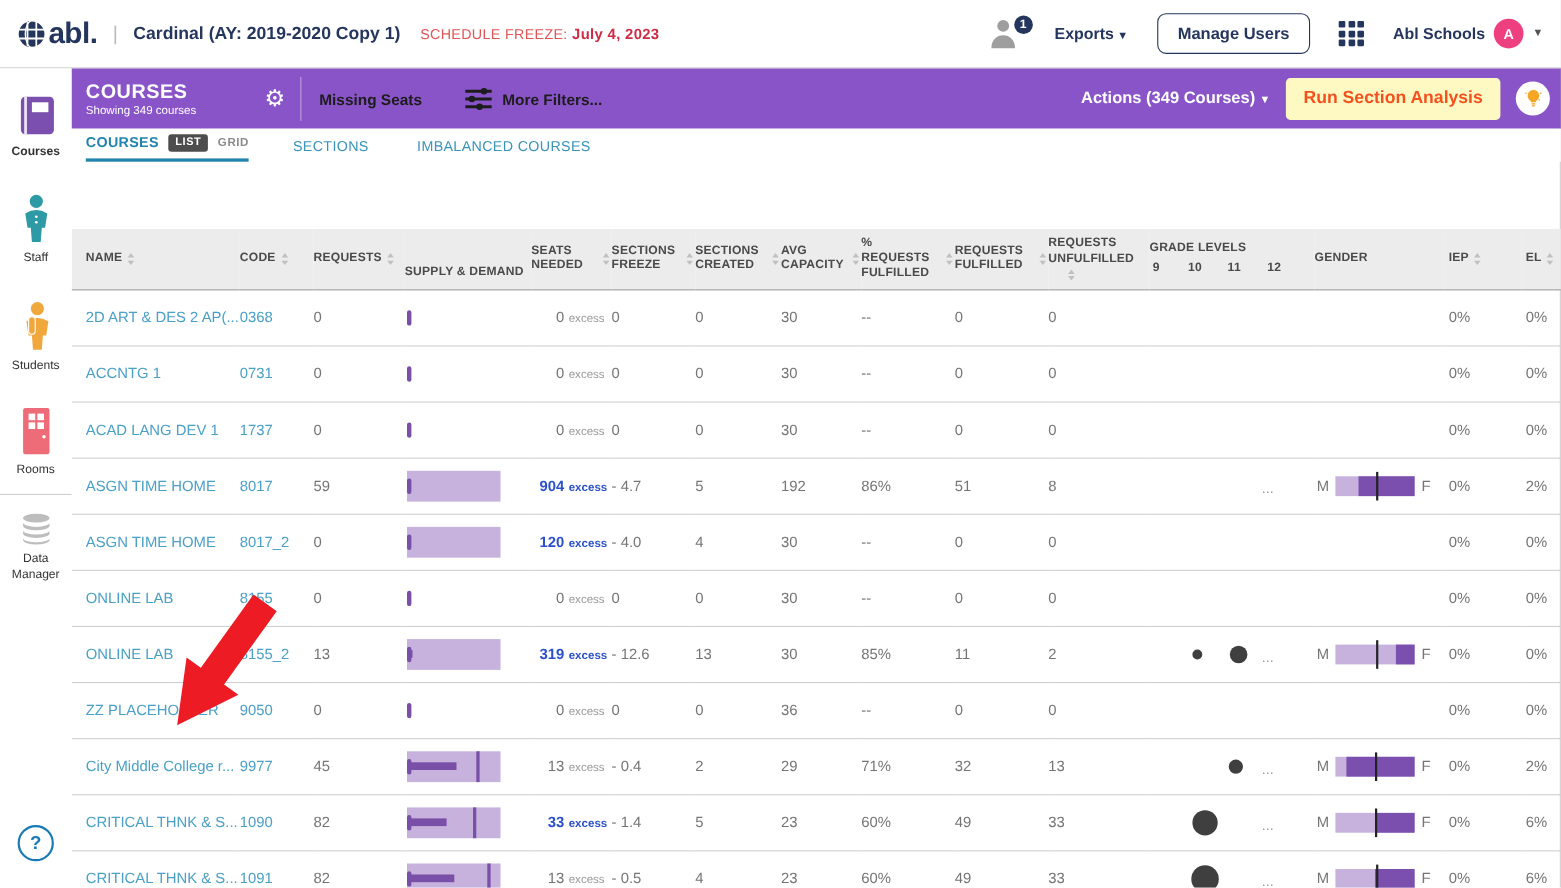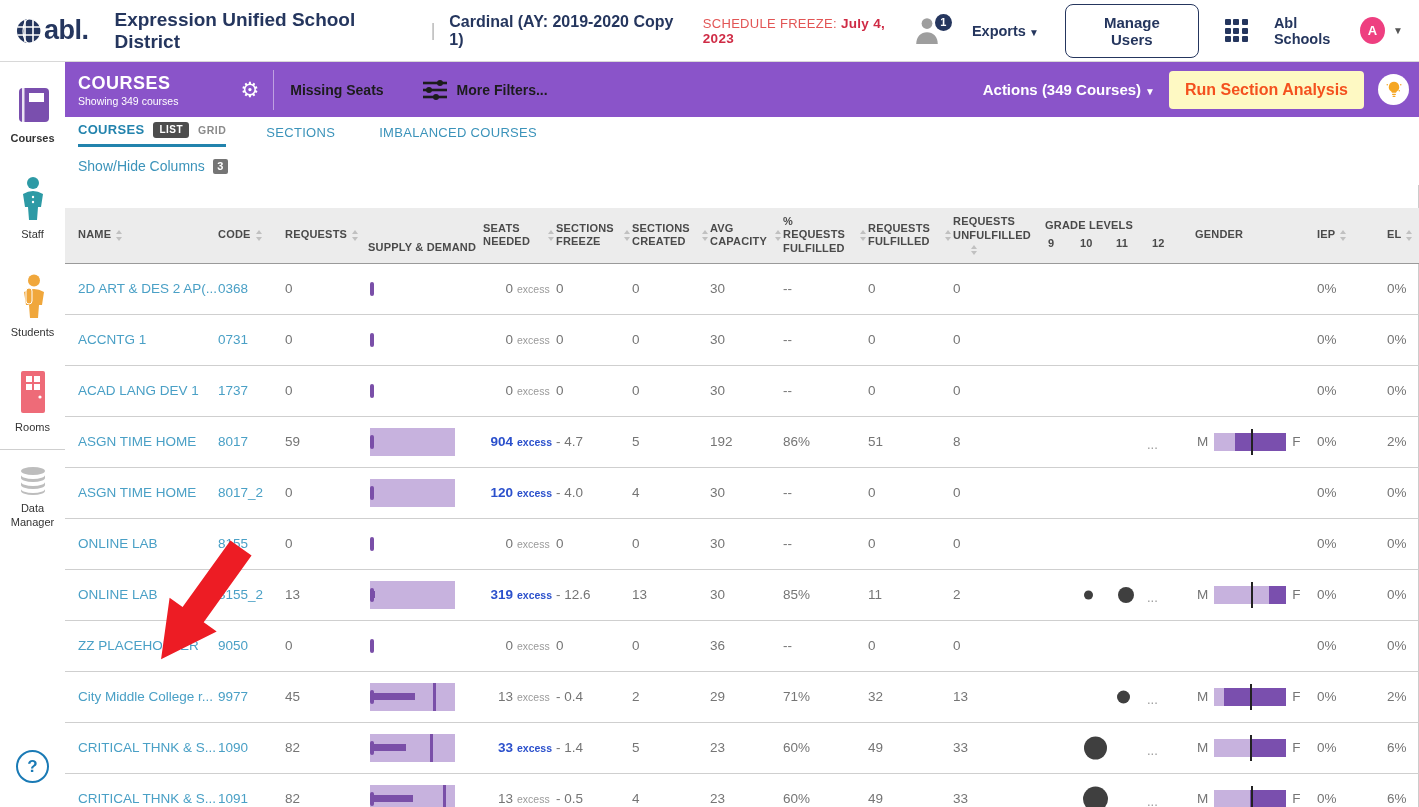--- a/index.html
+++ b/index.html
@@ -139,21 +139,20 @@
 
   <div class="tophdr">
     <div class="logo-wrap">
       <svg width="30" height="30" viewBox="0 0 30 30">
         <circle cx="15" cy="15" r="12" fill="#25365e"></circle>
         <path d="M3.5 11 H26.5 M3.5 19 H26.5 M11 3.9 V26.1 M19 3.9 V26.1" stroke="#fff" stroke-width="1.6" fill="none"></path>
         <path d="M15 3 a12 12 0 0 1 0 24 a6 12 0 0 1 0-24" fill="none" stroke="#fff" stroke-width="1.2"></path>
       </svg>
       <span class="logo-text">abl.</span>
     </div>
-    <span class="district">Expression Unified School District</span>
     <span class="hdr-divider">|</span>
     <span class="sched-name">Cardinal (AY: 2019-2020 Copy 1)</span>
     <span class="freeze">
       <span>SCHEDULE FREEZE:</span><b>July 4, 2023</b>
     </span>
     <div class="hdr-right">
       <div class="usericon-wrap">
         <svg width="26" height="28" viewBox="0 0 24 26">
           <circle cx="12" cy="7" r="5" fill="#9e9e9e"></circle>
           <path d="M2 26 c0-7 4.5-11 10-11 s10 4 10 11 z" fill="#9e9e9e"></path>
@@ -275,25 +274,20 @@
     <div class="tabsrow">
       <div class="tab-active-group">
         <span class="tab tab-courses">COURSES</span>
         <span class="badge-list">LIST</span>
         <span class="grid-toggle">GRID</span>
       </div>
       <span class="tab tab-sections">SECTIONS</span>
       <span class="tab tab-imb">IMBALANCED COURSES</span>
     </div>
 
-    <div class="showhide-row">
-      <span class="showhide">
-        <span>Show/Hide Columns</span><span class="count-badge">3</span>
-      </span>
-    </div>
 
     <div class="tbl-wrap">
       <table>
         <colgroup>
           <col style="width:153px">
             <col style="width:67px">
             <col style="width:83px">
             <col style="width:115px">
           <col style="width:73px">
             <col style="width:76px">

